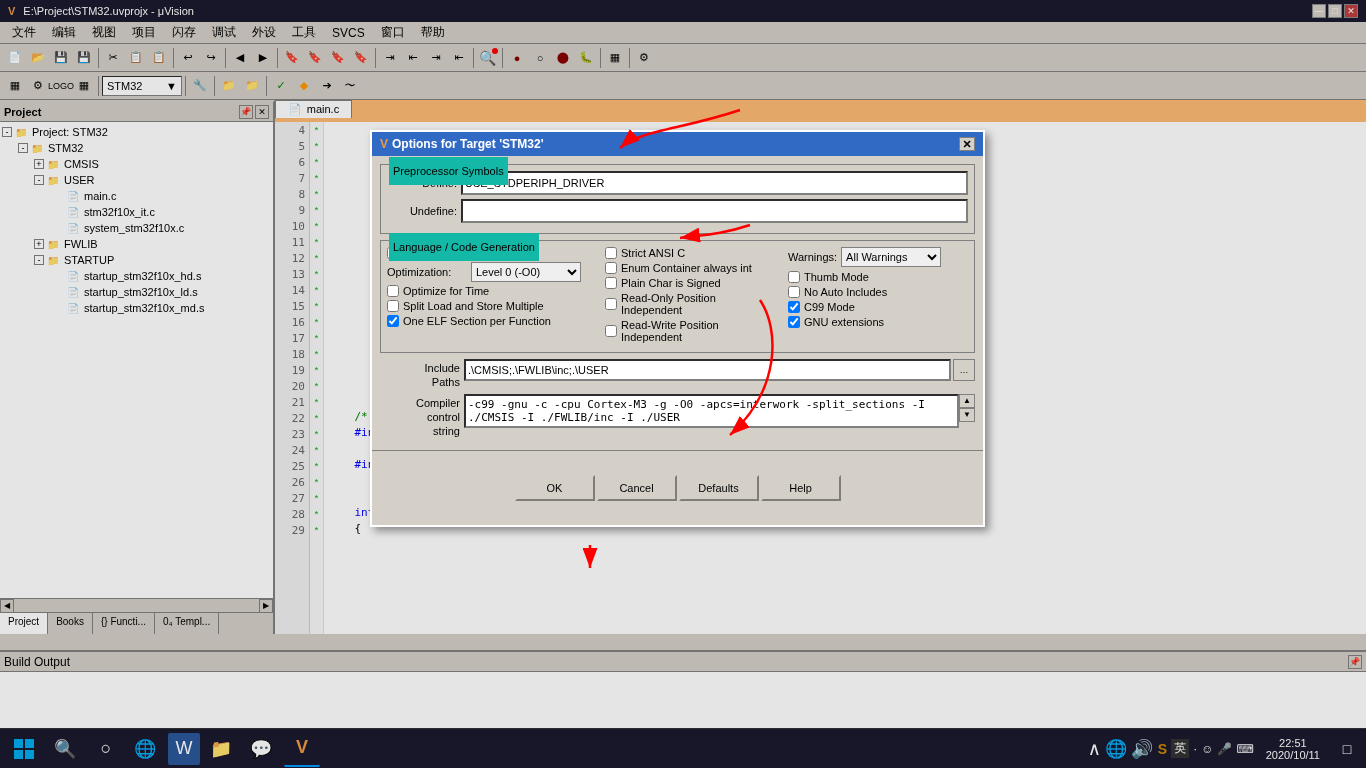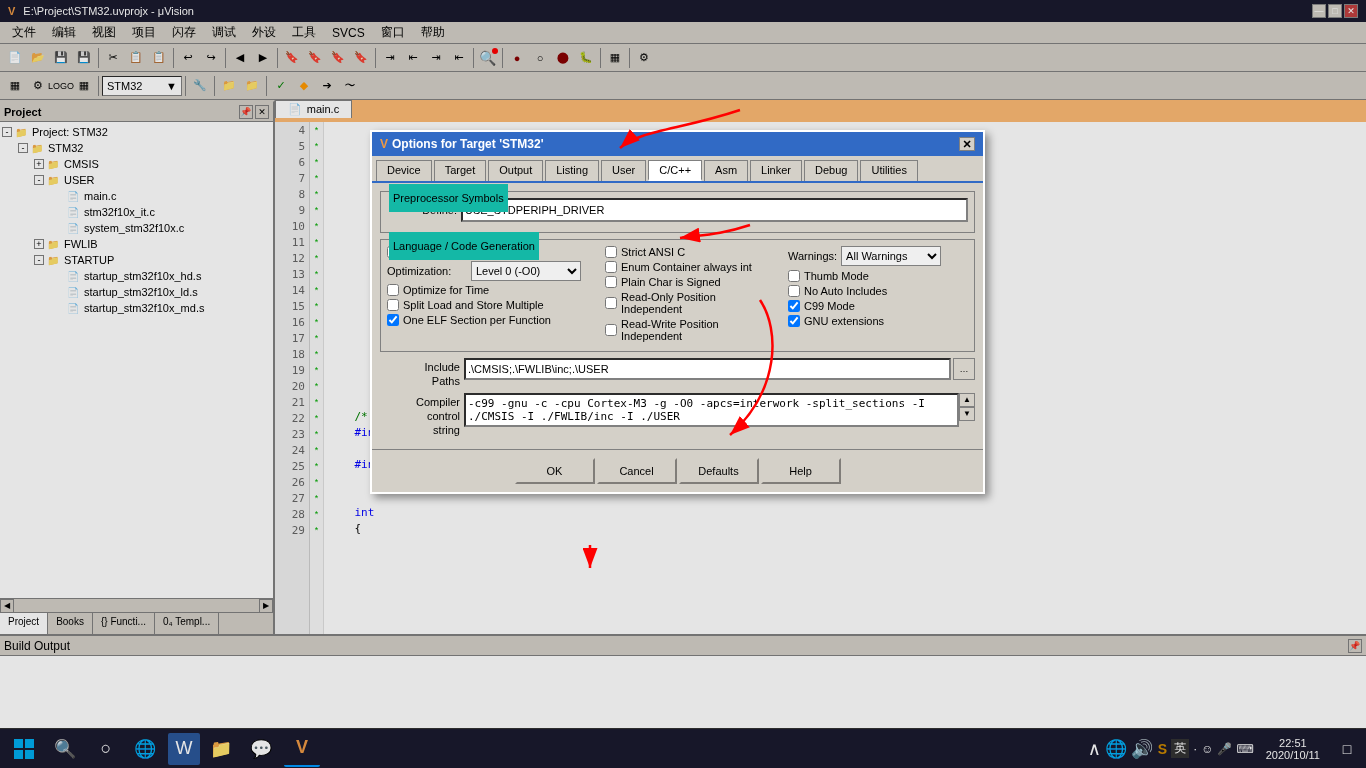--- a/index.html
+++ b/index.html
@@ -54,21 +54,21 @@
     .line-num { height: 16px; display: flex; align-items: center; justify-content: flex-end; padding-right: 4px; }
     .line-markers { width: 14px; background: #f8f8f8; border-right: 1px solid #e0e0e0; }
     .line-marker { height: 16px; display: flex; align-items: center; justify-content: center; font-size: 9px; color: #00aa00; }
     .code-text { flex: 1; font-family: monospace; font-size: 11px; padding: 0 4px; overflow: auto; }
     .code-line { height: 16px; white-space: pre; }
     .kw { color: #00f; }
     .cm { color: #008000; }
     .pp { color: #00f; }
 
     
-    .build-output { height: 110px; background: white; border-top: 2px solid #808080; }
+    .build-output { height: 110px; background: white; border-top: 2px solid #808080; margin-top: 16px; }
     .build-header { height: 20px; background: #d4d0c8; display: flex; align-items: center; padding: 0 4px; justify-content: space-between; border-bottom: 1px solid #808080; }
     .build-content { height: 90px; overflow: auto; font-family: monospace; font-size: 11px; padding: 2px 4px; }
 
     
     .status-bar { height: 24px; background: #d4d0c8; border-top: 1px solid #808080; display: flex; align-items: center; font-size: 11px; }
     .status-left { flex: 1; padding-left: 8px; }
     .status-right { display: flex; align-items: center; gap: 0; }
     .status-item { padding: 0 8px; border-left: 1px solid #808080; height: 24px; display: flex; align-items: center; }
 
     
@@ -115,21 +115,21 @@
     .include-label { width: 80px; font-size: 11px; text-align: right; padding-top: 2px; margin-right: 4px; line-height: 1.3; }
     .include-input { flex: 1; height: 22px; border: 2px inset #808080; background: white; font-size: 11px; padding: 0 2px; }
     .browse-btn { width: 22px; height: 22px; border: 1px solid #808080; background: #d4d0c8; cursor: pointer; display: flex; align-items: center; justify-content: center; font-size: 9px; margin-left: 2px; }
 
     
     .compiler-row { display: flex; align-items: flex-start; margin-bottom: 4px; }
     .compiler-label { width: 80px; font-size: 11px; text-align: right; padding-top: 2px; margin-right: 4px; line-height: 1.3; }
     .compiler-textarea { flex: 1; height: 44px; border: 2px inset #808080; background: white; font-size: 11px; padding: 2px; resize: none; overflow: auto; }
 
     
-    .dialog-footer { display: flex; justify-content: center; gap: 2px; padding: 8px; background: #d4d0c8; border-top: 1px solid #808080; }
+    .dialog-footer { display: flex; justify-content: center; gap: 2px; padding: 24px; background: #d4d0c8; border-top: 1px solid #808080; }
     .dialog-btn { width: 80px; height: 26px; font-size: 11px; border: 2px outset #d4d0c8; background: #d4d0c8; cursor: pointer; }
 
     
     .taskbar { position: absolute; bottom: 0; left: 0; right: 0; height: 40px; background: #1a1a2e; display: flex; align-items: center; padding: 0 4px; gap: 4px; border-top: 1px solid #333; z-index: 50; }
     .taskbar-start { width: 40px; height: 36px; background: transparent; display: flex; align-items: center; justify-content: center; cursor: pointer; }
     .taskbar-icon { width: 36px; height: 36px; display: flex; align-items: center; justify-content: center; cursor: pointer; border-radius: 2px; }
     .taskbar-right { margin-left: auto; display: flex; align-items: center; gap: 4px; color: white; font-size: 11px; }
     .taskbar-clock { display: flex; flex-direction: column; align-items: center; font-size: 11px; color: white; padding: 0 8px; cursor: pointer; }
 
     
@@ -487,40 +487,32 @@
   <div class="dialog">
 
     <div class="dialog-title">
       <div style="display:flex; align-items:center; gap:4px;">
         <span style="color:#e94; font-weight:bold;">V</span>
         <span>Options for Target 'STM32'</span>
       </div>
       <div class="dialog-close">✕</div>
     </div>
 
-    <div class="dialog-tabs">
-      <div class="dialog-tab">Device</div>
-      <div class="dialog-tab">Target</div>
-      <div class="dialog-tab">Output</div>
-      <div class="dialog-tab">Listing</div>
-      <div class="dialog-tab">User</div>
-      <div class="dialog-tab active">C/C++</div>
-      <div class="dialog-tab">Asm</div>
-      <div class="dialog-tab">Linker</div>
-      <div class="dialog-tab">Debug</div>
-      <div class="dialog-tab">Utilities</div>
-    </div>
 
     <div class="dialog-content">
 
       <div class="section-box">
         <span class="section-label">Preprocessor Symbols</span>
         <div class="form-row">
           <span class="form-label">Define:</span>
           <input class="form-input" type="text" value="USE_STDPERIPH_DRIVER" style="">
+        </div>
+        <div class="form-row">
+          <span class="form-label">Undefine:</span>
+          <input class="form-input" type="text" style="">
         </div>
       </div>
 
       <div class="section-box">
         <span class="section-label">Language / Code Generation</span>
         <div class="two-col">
 
           <div class="col-left">
             <div class="checkbox-row">
               <input type="checkbox" style="">

